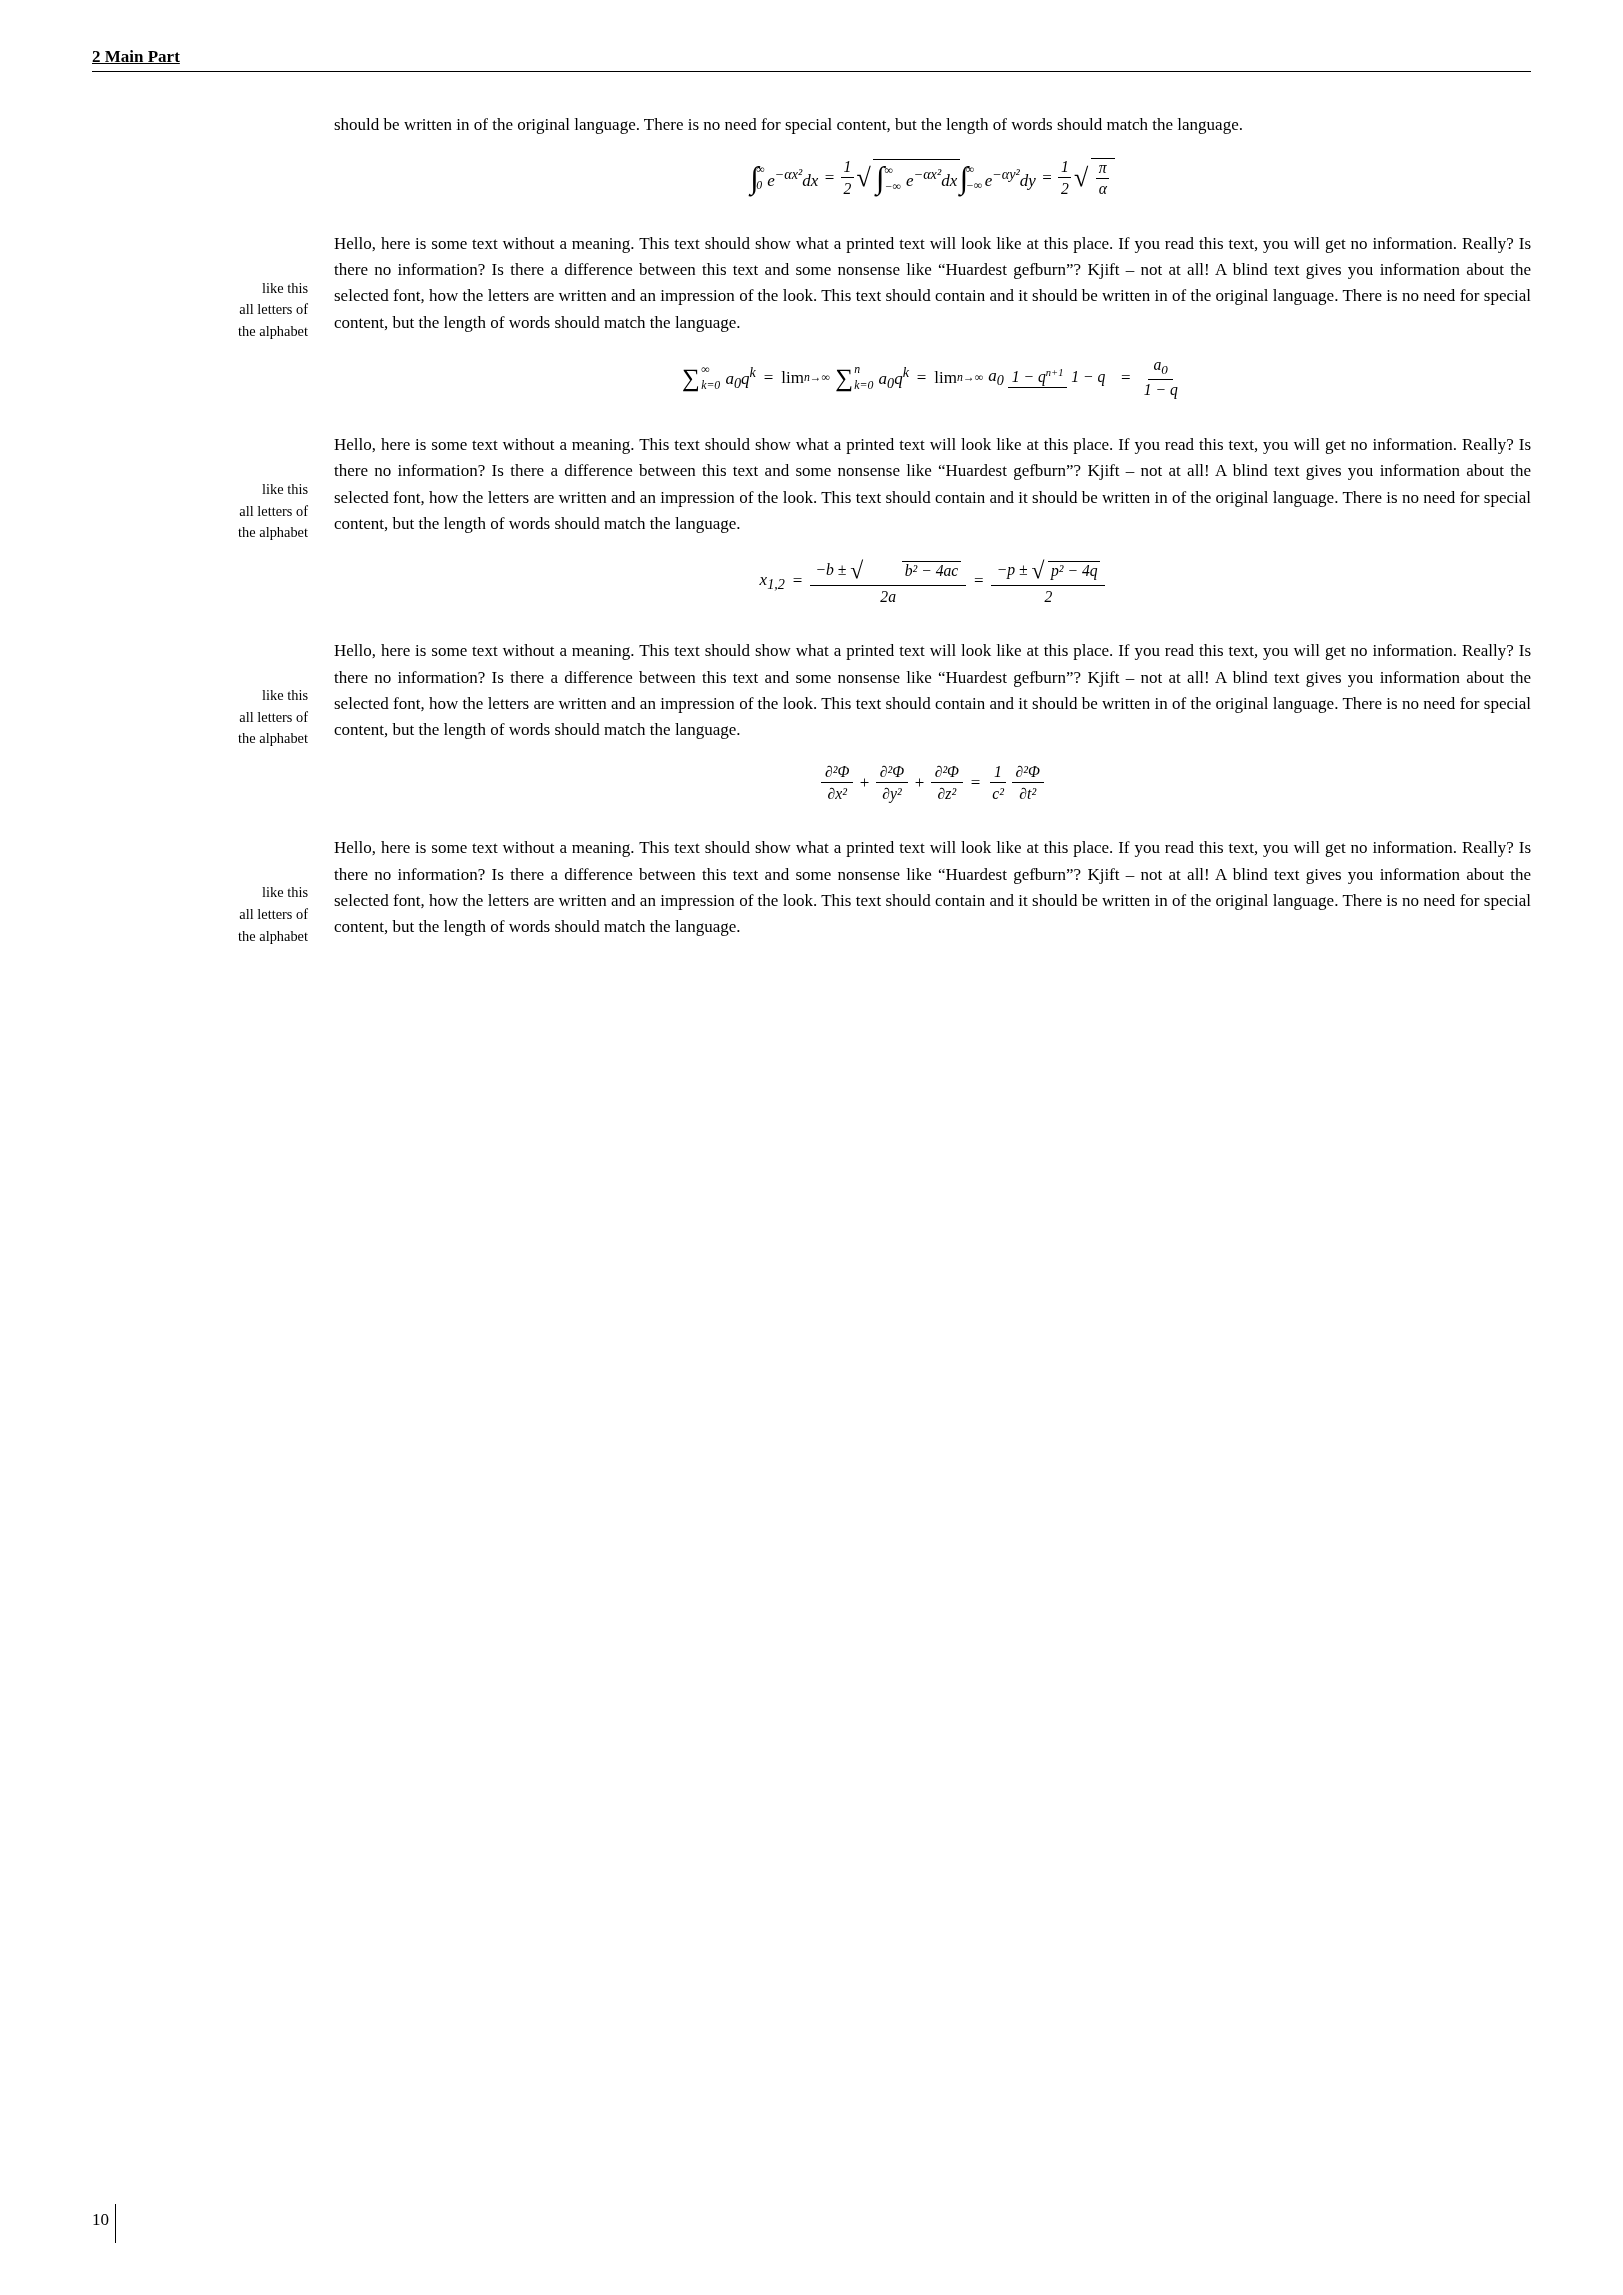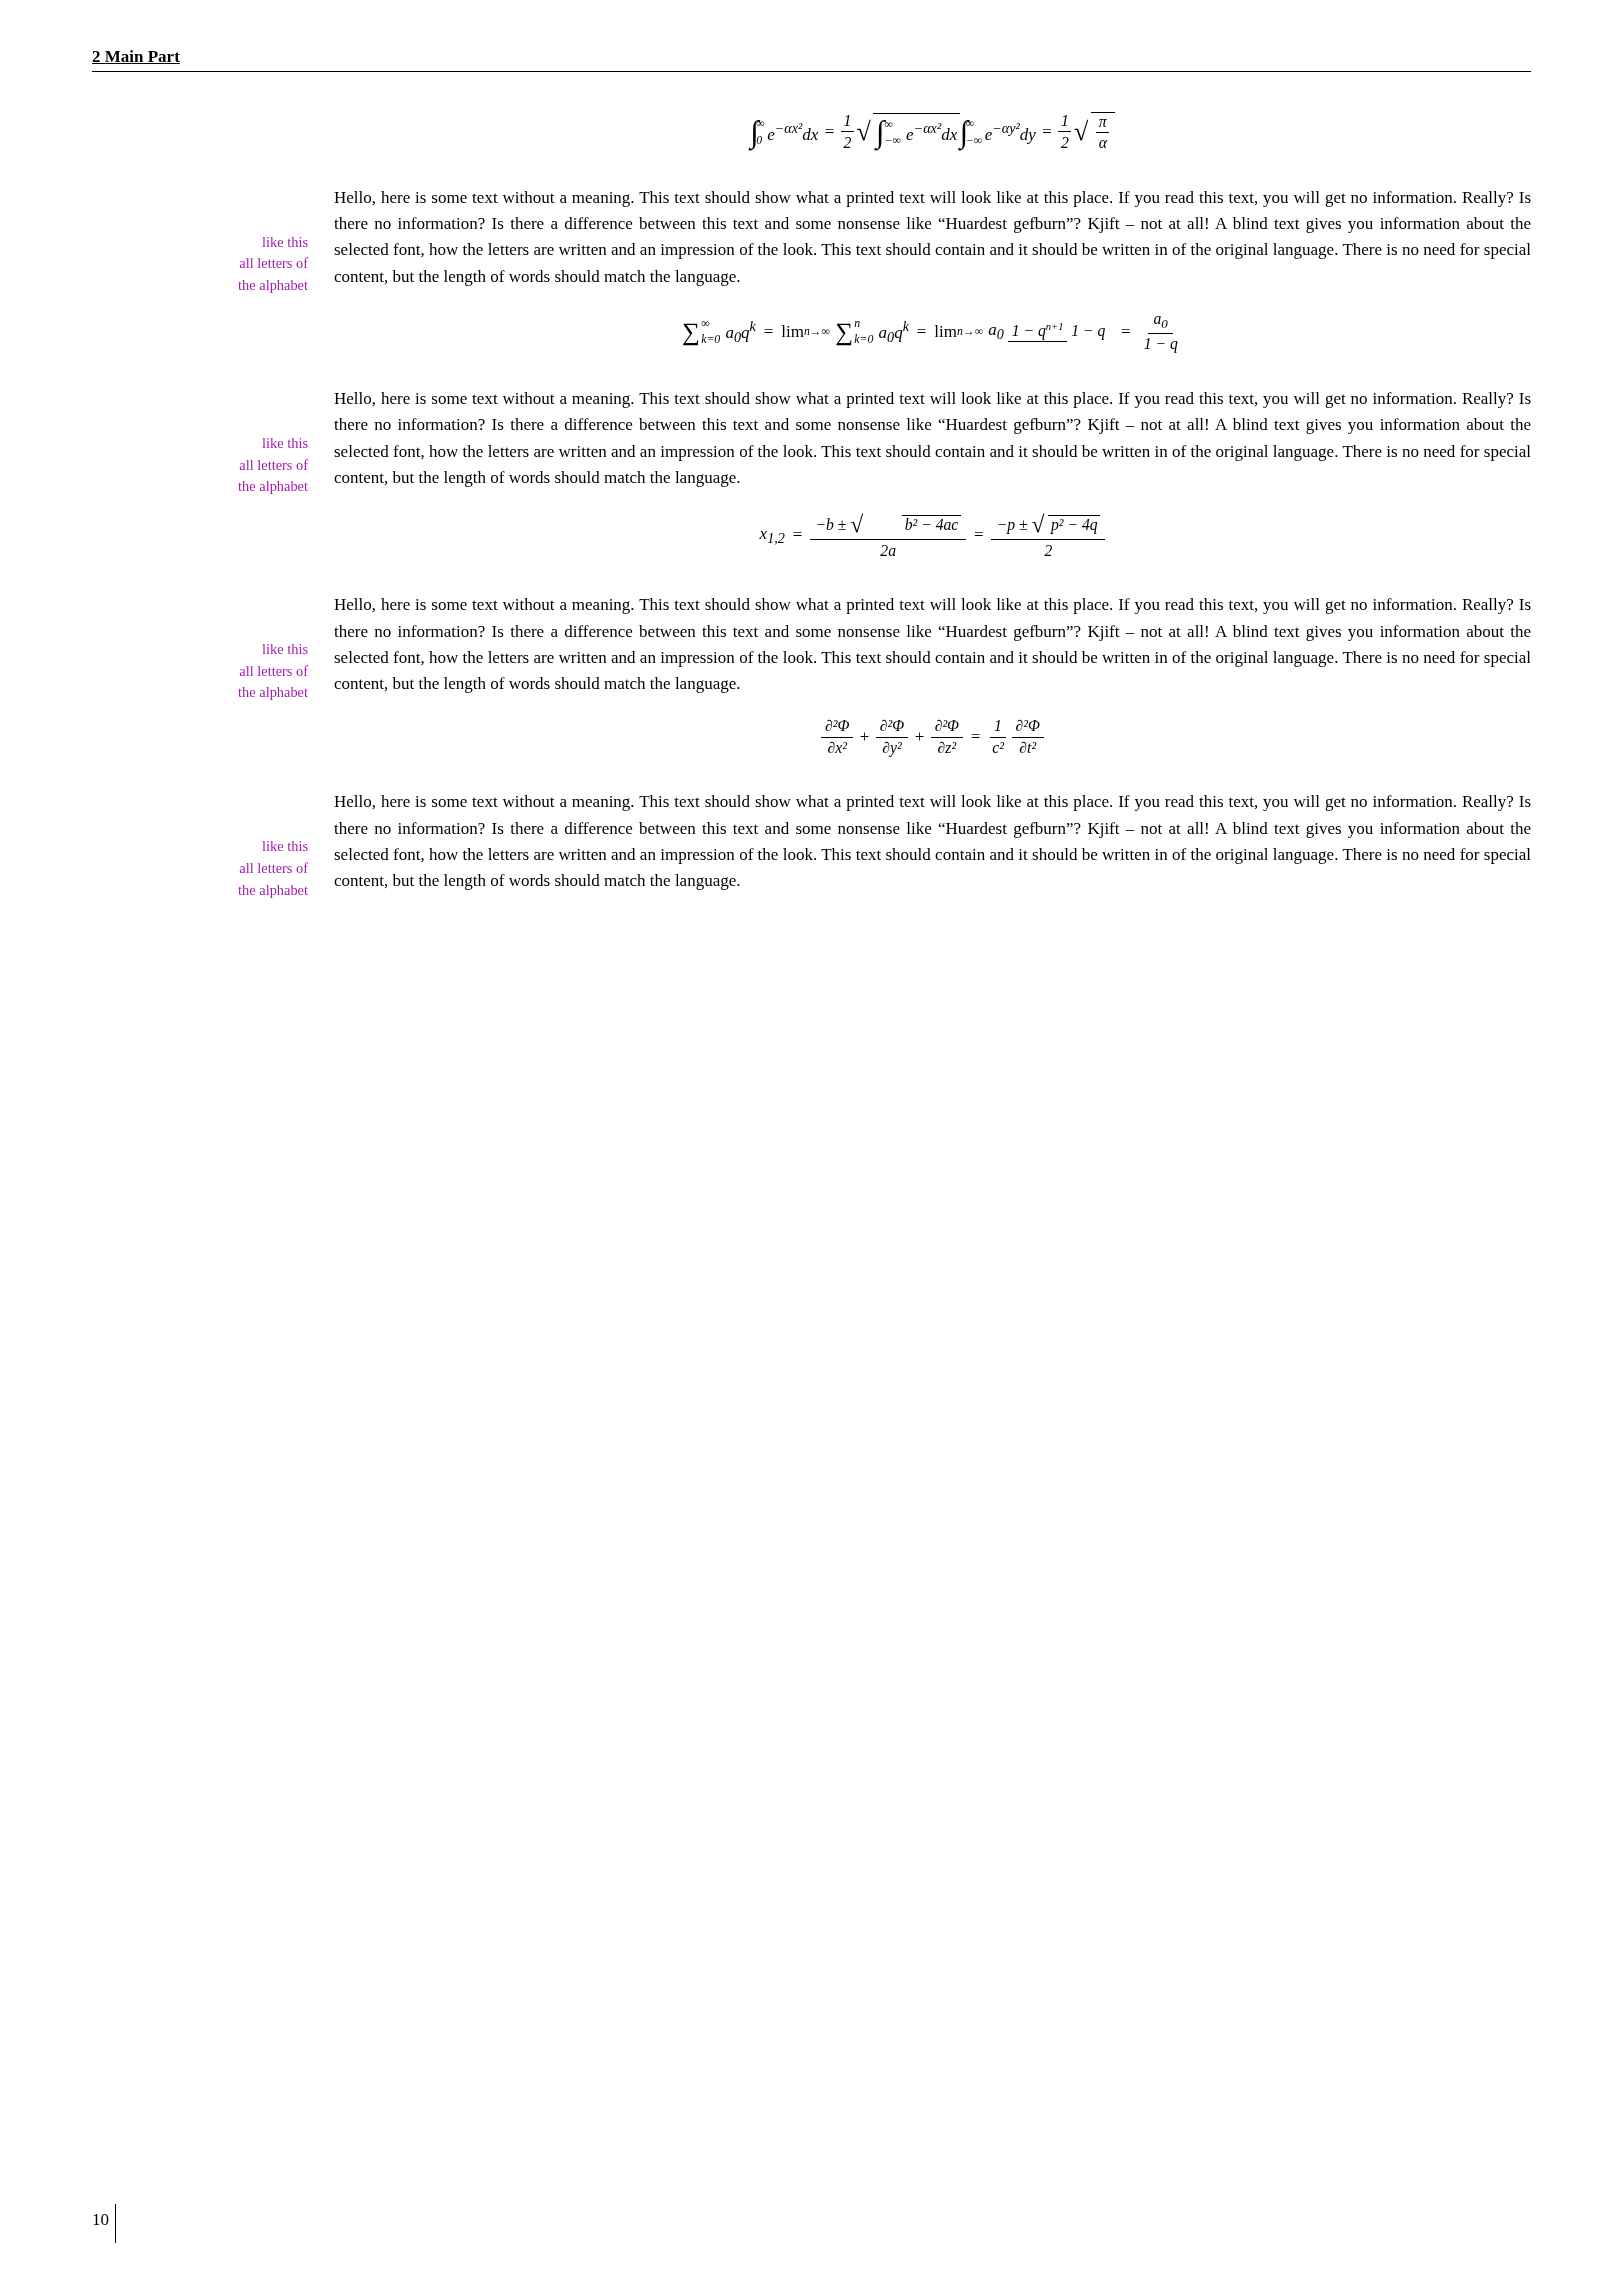--- a/index.html
+++ b/index.html
@@ -53,21 +53,21 @@
       position: absolute;
       top: 92px;
       left: 92px;
       right: 92px;
     }
 
     .margin-note {
       position: absolute;
       left: 0px;
       font-size: 14.4px;
-      color: #a21caf;
+      color: #000000;
       text-align: right;
       width: 216px;
       line-height: 1.5;
     }
 
     .page-number-area {
       position: absolute;
       bottom: 65px;
       left: 92px;
       font-size: 17px;
@@ -107,20 +107,23 @@
 
 <div class="page">
 
   <div class="header-section">
     <span class="header-left">2  Main Part</span>
   </div>
   <div class="header-rule"></div>
 
   <div class="content-area">
 
+    <div class="text-paragraph" style="margin-top: 19.6px;">
+      <span>should be written in of the original language. There is no need for special content, but the length of words should match the language.</span>
+    </div>
 
     <div class="formula-row">
 
       <span style="font-size:31px; vertical-align:middle; font-style:normal;">∫</span>
       <span style="display:inline-flex;flex-direction:column;font-size:11.8px;vertical-align:middle;margin-left:-2.6px;margin-right:2.6px;">
         <span style="margin-bottom:1.3px;">∞</span>
         <span>0</span>
       </span>
       <span>e<sup>−αx²</sup>dx</span>
       <span style="font-style:normal; margin: 0 6.5px;">=</span>

